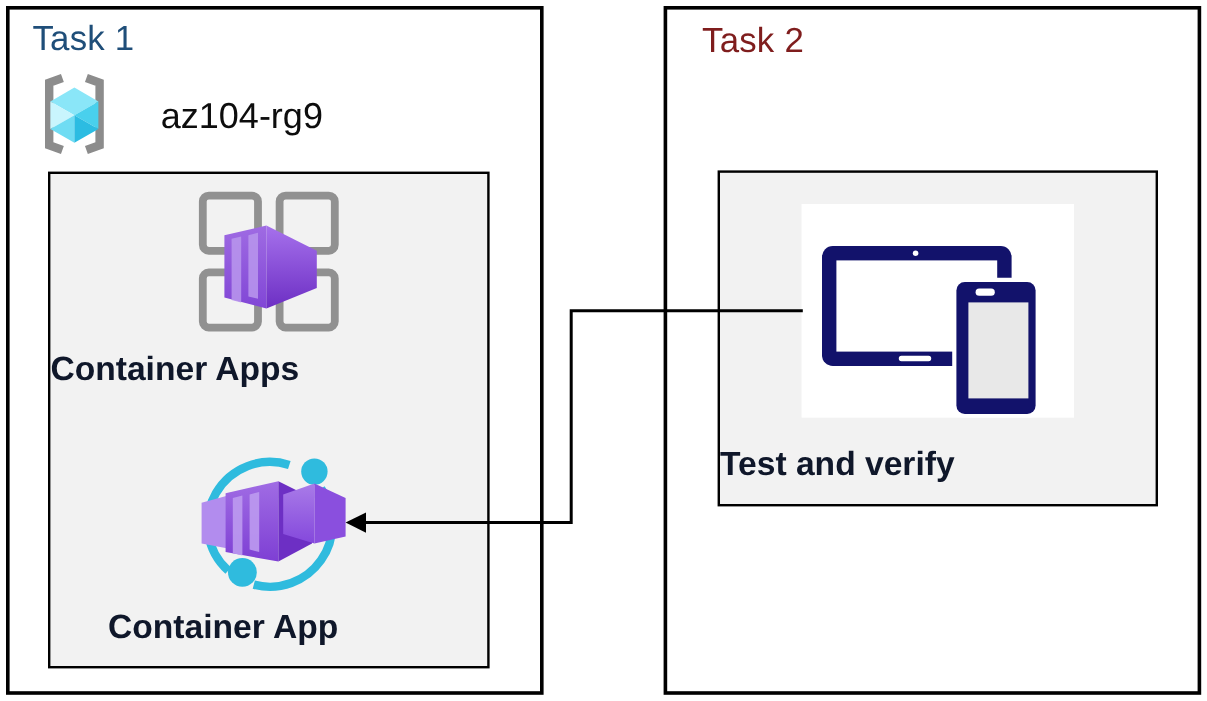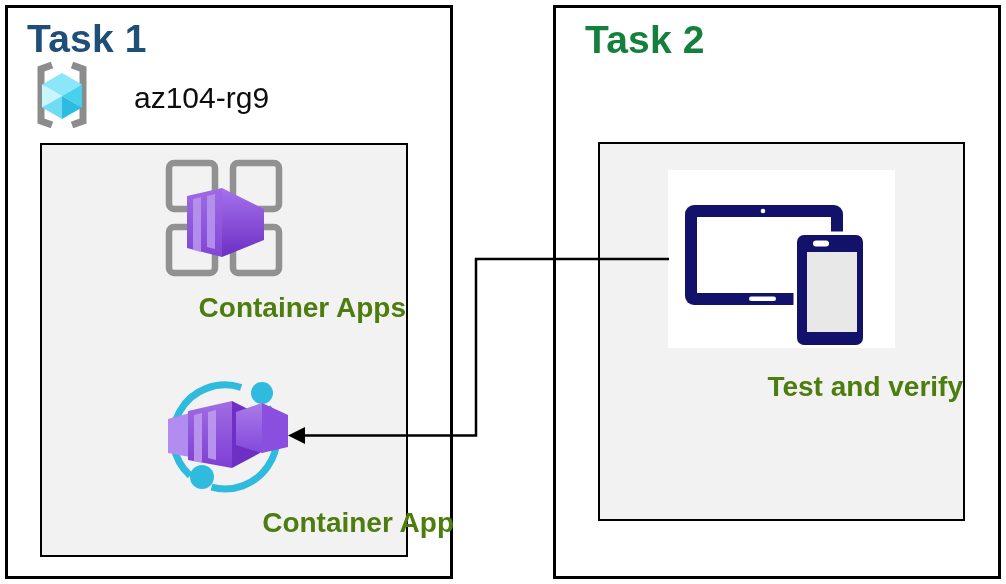--- a/index.html
+++ b/index.html
@@ -9,41 +9,41 @@
     font-family:"Liberation Sans","DejaVu Sans",sans-serif;
     background:#ffffff; overflow:hidden;
   }
   .task-box {
     position:absolute; top:5px; width:448px; height:574px;
     border:3px solid #000; background:#fff;
   }
   #task1 { left:5px; }
   #task2 { left:553px; }
   .task-title {
-    position:absolute; font-size:39px; font-weight:bold;
+    position:absolute; font-size:29px; font-weight:normal;
     letter-spacing:0.2px;
   }
   #task1 .task-title { left:19px; top:9px; }
   #task2 .task-title { left:29px; top:10px; }
   .rg-row { position:absolute; left:0; top:0; }
   .rg-icon { position:absolute; left:18px; top:50px; }
   .rg-name {
     position:absolute; left:126px; top:73px; font-size:30px;
     font-weight:normal; color:#0d0d0d; white-space:nowrap;
   }
   .panel {
     position:absolute; background:#f2f2f2; border:2px solid #000;
   }
   #panel-rg { left:32px; top:135px; width:368px; height:414px; }
-  #panel-test { left:42px; top:134px; width:367px; height:379px;padding-left:11px; }
+  #panel-test { left:42px; top:134px; width:367px; height:280px;padding-left:11px; }
   .env-icon { position:absolute; left:120px; top:11px; }
   .app-icon { position:absolute; left:120px; top:230px; }
   .panel-label {
-    position:absolute; left:0; width:364px; text-align:right;
-    font-size:28px; font-weight:bold; color:#4d7c0f; line-height:37px;
+    position:absolute; left:0; width:364px; text-align:left;
+    font-size:28px; font-weight:bold; color:#0f172a; line-height:37px;
   }
   #env-label { top:144px; }
   #app-label { top:359px;margin-left:48px; }
   .device-card {
     position:absolute; left:68px; top:26px; width:227px; height:178px;
     background:#ffffff;
   }
   #test-label { top:224px; width:363px; }
   .overlay {
     position:absolute; left:0; top:0; width:1006px; height:584px;
@@ -124,21 +124,21 @@
         <polygon points="46,37 54,35 54,85 46,83" fill="#BD9AF0" opacity="0.9"></polygon>
         <polygon points="74,37 100,28 100,78 74,70" fill="url(#appSide)"></polygon>
         <polygon points="100,28 126,40 126,72 100,78" fill="#8A4FDE"></polygon>
       </svg>
 
       <div class="panel-label" id="app-label">Container App</div>
     </div>
   </section>
 
   <section class="task-box" id="task2">
-    <h2 class="task-title" style="color:#15803d">Task 2</h2>
+    <h2 class="task-title" style="color:#7f1d1d">Task 2</h2>
 
     <div class="panel" id="panel-test">
 
       <div class="device-card">
         <svg width="227" height="178" viewBox="0 0 227 178">
           <rect x="0" y="0" width="227" height="178" fill="#ffffff"></rect>
 
           <rect x="17" y="35" width="158" height="100" rx="9" fill="#12126B"></rect>
           <rect x="29" y="47" width="134" height="76" fill="#ffffff"></rect>
           <circle cx="95" cy="41" r="2.3" fill="#ffffff"></circle>

